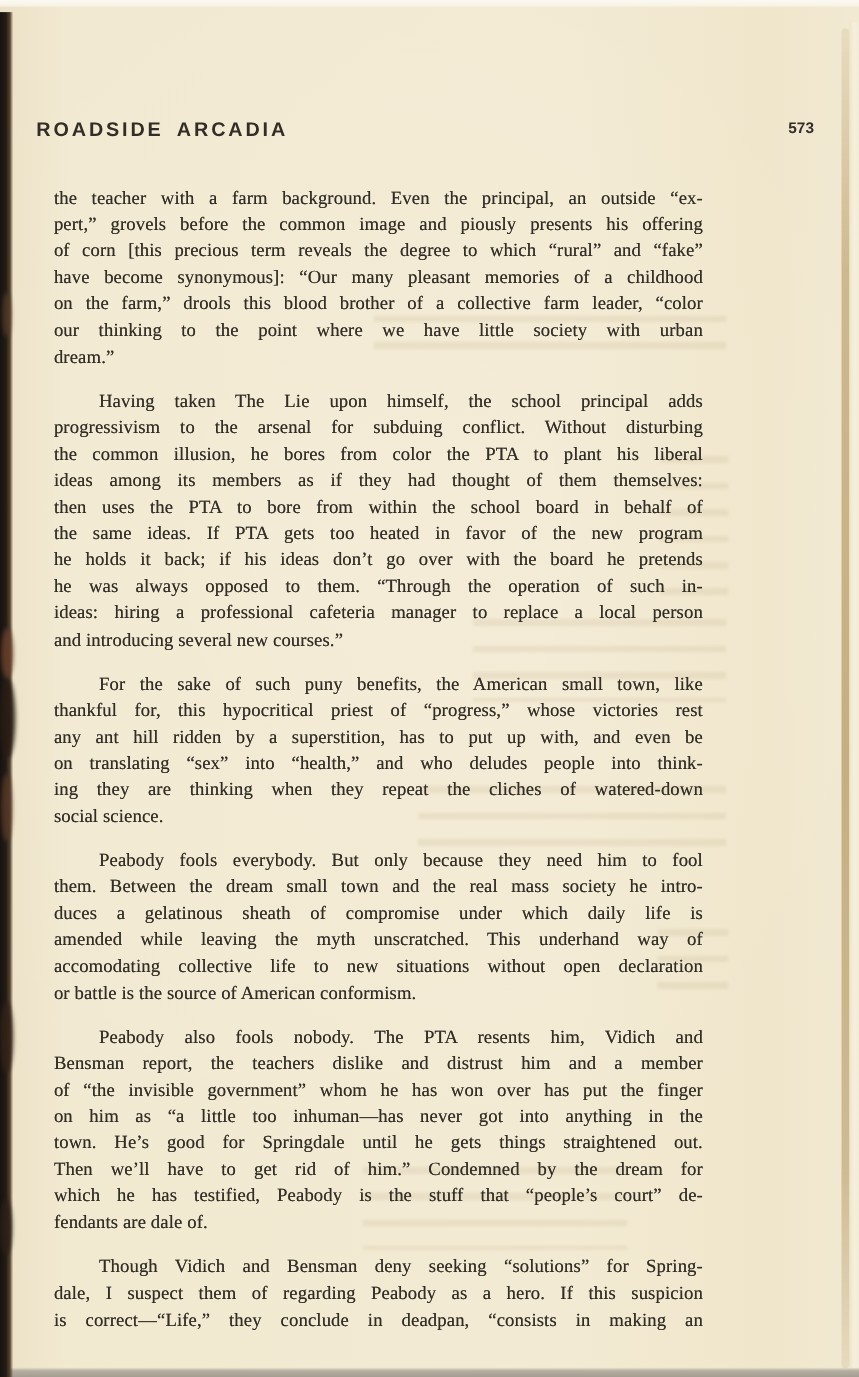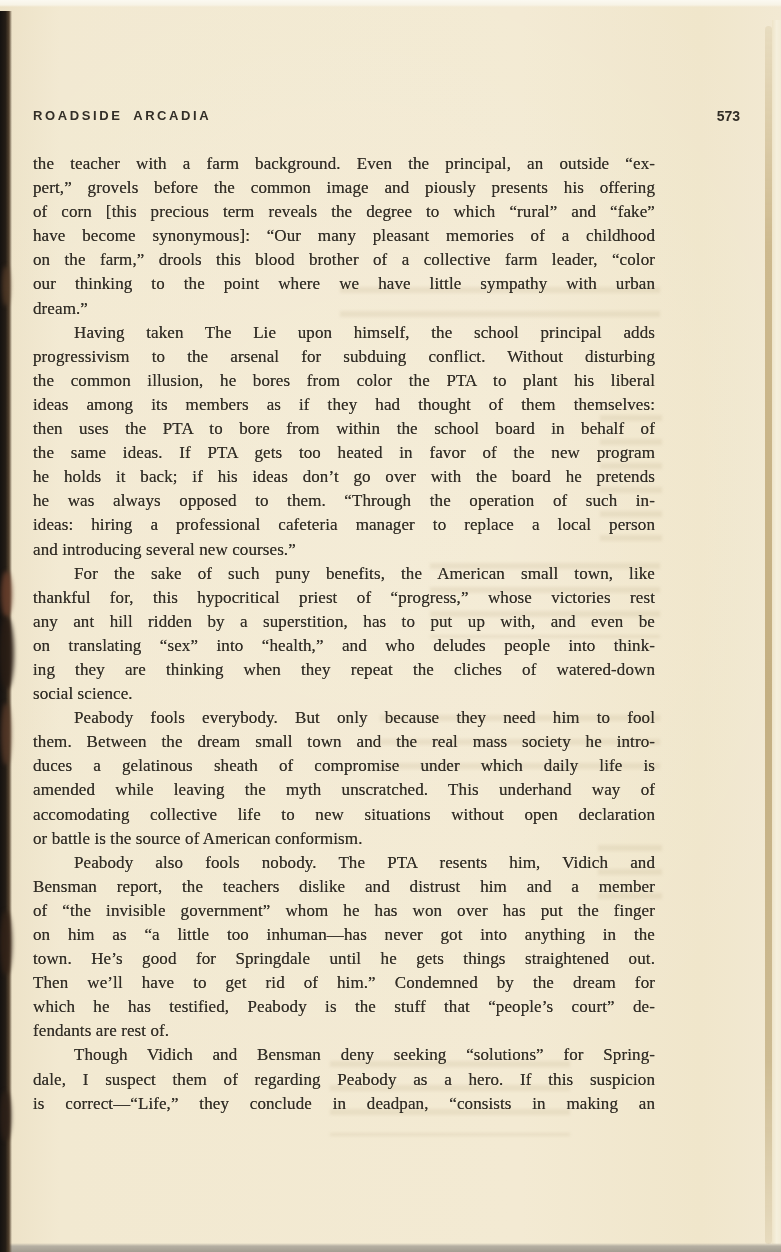--- a/index.html
+++ b/index.html
@@ -36,27 +36,27 @@
   .g1{left:340px;top:272px;width:320px;height:60px;}
   .g2{left:600px;top:400px;width:62px;height:150px;}
   .g3{left:430px;top:548px;width:230px;height:90px;}
   .g4{left:380px;top:700px;width:280px;height:70px;}
   .g5{left:598px;top:830px;width:64px;height:80px;}
   .g6{left:330px;top:1046px;width:240px;height:90px;}
   
   .running-head{position:absolute;left:33px;top:108px;width:707px;height:18px;}
   .rh-title{position:absolute;left:0;top:0;
     font-family:"Liberation Sans","DejaVu Sans",sans-serif;font-weight:700;
-    font-size:13px;letter-spacing:2.6px;word-spacing:5px;color:var(--ink,#2e2a24);}
+    font-size:18px;letter-spacing:2.6px;word-spacing:5px;color:var(--ink,#2e2a24);}
   .rh-num{position:absolute;right:0;top:0;
     font-family:"Liberation Sans","DejaVu Sans",sans-serif;font-weight:700;
     font-size:14px;color:var(--ink,#2e2a24);}
   
   .text-block{position:absolute;left:33px;top:152px;width:622px;color:var(--ink,#322e27);}
-  .paragraph{margin:0;padding:0;}
+  .paragraph{margin:16px;padding:0;}
   .line{
     font-size:17px;line-height:24.1px;height:24.1px;white-space:nowrap;
     text-align:justify;text-align-last:justify;
     letter-spacing:.1px;
     text-shadow:0 0 .45px rgba(50,46,38,.75);
   }
   .line.last{text-align-last:left;}
   .line.indent{text-indent:41px;}
 </style>
 </head>
@@ -76,21 +76,21 @@
     <span class="rh-num">573</span>
   </header>
 
   <main class="text-block" id="text-block">
       <div class="paragraph">
         <div class="line">the teacher with a farm background. Even the principal, an outside “ex-</div>
         <div class="line">pert,” grovels before the common image and piously presents his offering</div>
         <div class="line">of corn [this precious term reveals the degree to which “rural” and “fake”</div>
         <div class="line">have become synonymous]: “Our many pleasant memories of a childhood</div>
         <div class="line">on the farm,” drools this blood brother of a collective farm leader, “color</div>
-        <div class="line">our thinking to the point where we have little sympathy with urban</div>
+        <div class="line">our thinking to the point where we have little society with urban</div>
         <div class="line last">dream.”</div>
       </div>
       <div class="paragraph">
         <div class="line indent">Having taken The Lie upon himself, the school principal adds</div>
         <div class="line">progressivism to the arsenal for subduing conflict. Without disturbing</div>
         <div class="line">the common illusion, he bores from color the PTA to plant his liberal</div>
         <div class="line">ideas among its members as if they had thought of them themselves:</div>
         <div class="line">then uses the PTA to bore from within the school board in behalf of</div>
         <div class="line">the same ideas. If PTA gets too heated in favor of the new program</div>
         <div class="line">he holds it back; if his ideas don’t go over with the board he pretends</div>
@@ -115,21 +115,21 @@
         <div class="line last">or battle is the source of American conformism.</div>
       </div>
       <div class="paragraph">
         <div class="line indent">Peabody also fools nobody. The PTA resents him, Vidich and</div>
         <div class="line">Bensman report, the teachers dislike and distrust him and a member</div>
         <div class="line">of “the invisible government” whom he has won over has put the finger</div>
         <div class="line">on him as “a little too inhuman—has never got into anything in the</div>
         <div class="line">town. He’s good for Springdale until he gets things straightened out.</div>
         <div class="line">Then we’ll have to get rid of him.” Condemned by the dream for</div>
         <div class="line">which he has testified, Peabody is the stuff that “people’s court” de-</div>
-        <div class="line last">fendants are rest of.</div>
+        <div class="line last">fendants are dale of.</div>
       </div>
       <div class="paragraph">
         <div class="line indent">Though Vidich and Bensman deny seeking “solutions” for Spring-</div>
         <div class="line">dale, I suspect them of regarding Peabody as a hero. If this suspicion</div>
         <div class="line">is correct—“Life,” they conclude in deadpan, “consists in making an</div>
       </div>
     </main>
 
   <div class="edge-right-sliver"></div>
   <div class="edge-right-band"></div>

